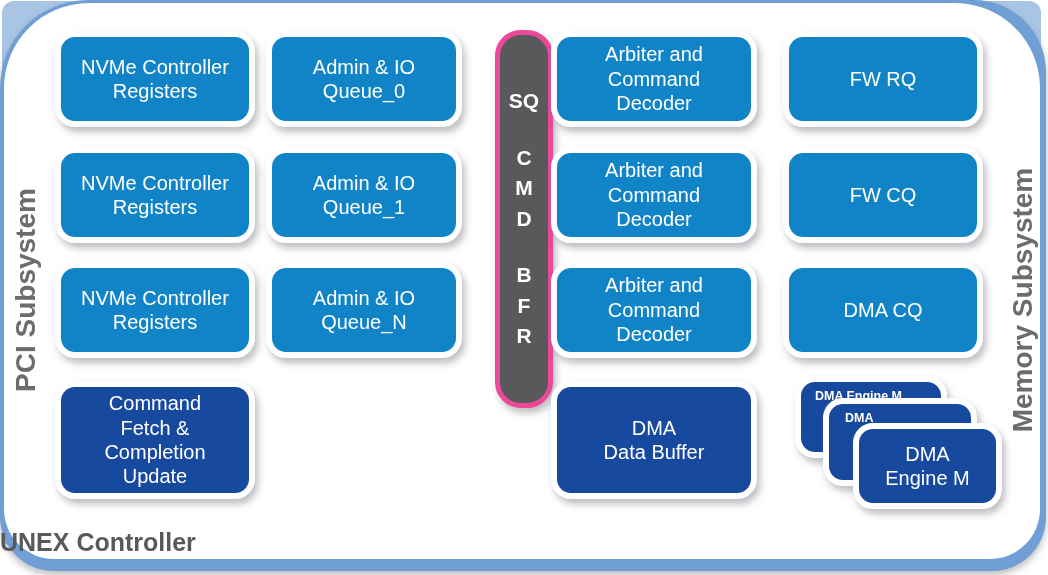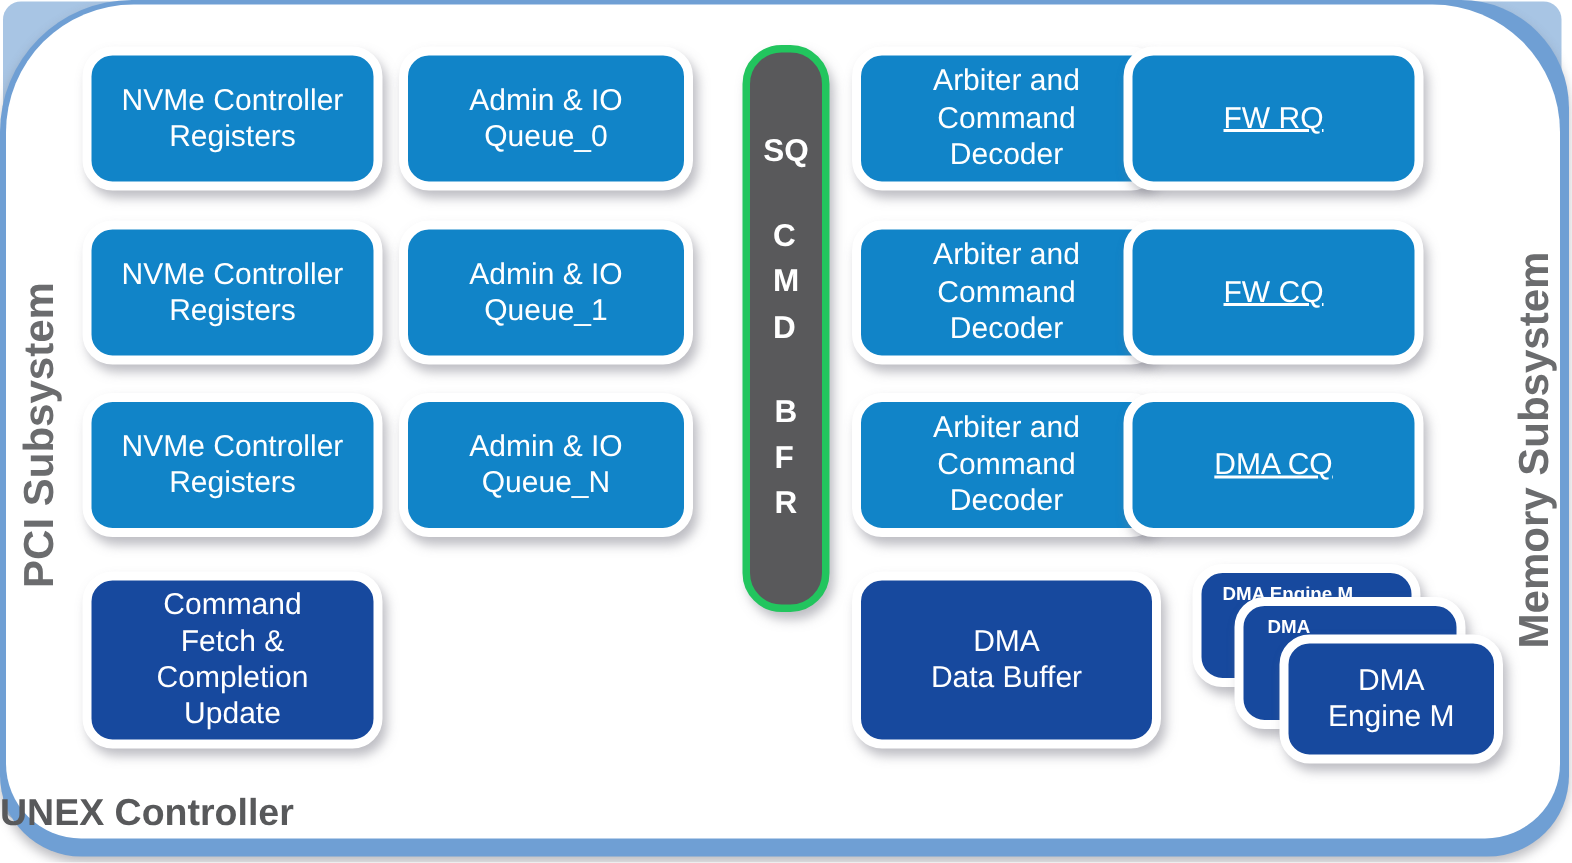--- a/index.html
+++ b/index.html
@@ -29,34 +29,34 @@
     border:6px solid #ffffff; border-radius:20px;
     box-shadow:3px 5px 7px rgba(125,125,138,0.5);
     display:flex; align-items:center; justify-content:center;
     text-align:center; color:#ffffff;
     font-size:20px; line-height:1.22; white-space:pre-line;
   }
   .blue { background:#1184c8; }
   .navy { background:#17499e; }
   .c1 { left:55px;  width:200px; }
   .c2 { left:266px; width:196px; }
-  .c3 { left:568px; width:206px; }
-  .c4 { left:749px; width:200px;text-decoration:underline; }
+  .c3 { left:551px; width:206px; }
+  .c4 { left:783px; width:200px; }
   .r1 { top:31px;  height:96px; }
   .r2 { top:147px; height:96px; }
   .r3 { top:262px; height:96px; }
   .r4 { top:381px; height:118px; }
   .pillar {
     position:absolute; box-sizing:border-box;
     left:495px; top:30px; width:58px; height:378px;
-    background:#59595b; border:5px solid #22c55e; border-radius:26px;
+    background:#59595b; border:5px solid #ec4899; border-radius:26px;
     box-shadow:3px 5px 7px rgba(125,125,138,0.5);
     display:flex; flex-direction:column; align-items:center; justify-content:center;
     gap:26px; color:#ffffff; font-weight:bold; font-size:21px;
-    line-height:1.45; 
+    line-height:1.45; text-align:center;
   }
   .pgroup { white-space:pre-line; }
   .stack-back  { left:795px; top:376px; width:152px; height:82px; z-index:3;
                  align-items:flex-start; justify-content:flex-start;
                  padding:7px 0 0 14px; font-size:12.5px; font-weight:bold; text-align:left; }
   .stack-mid   { left:823px; top:398px; width:154px; height:88px; z-index:4;
                  align-items:flex-start; justify-content:flex-start;
                  padding:7px 0 0 16px; font-size:12.5px; font-weight:bold; text-align:left; }
   .stack-front { left:853px; top:423px; width:149px; height:86px; z-index:5; }
   .vlabel {

